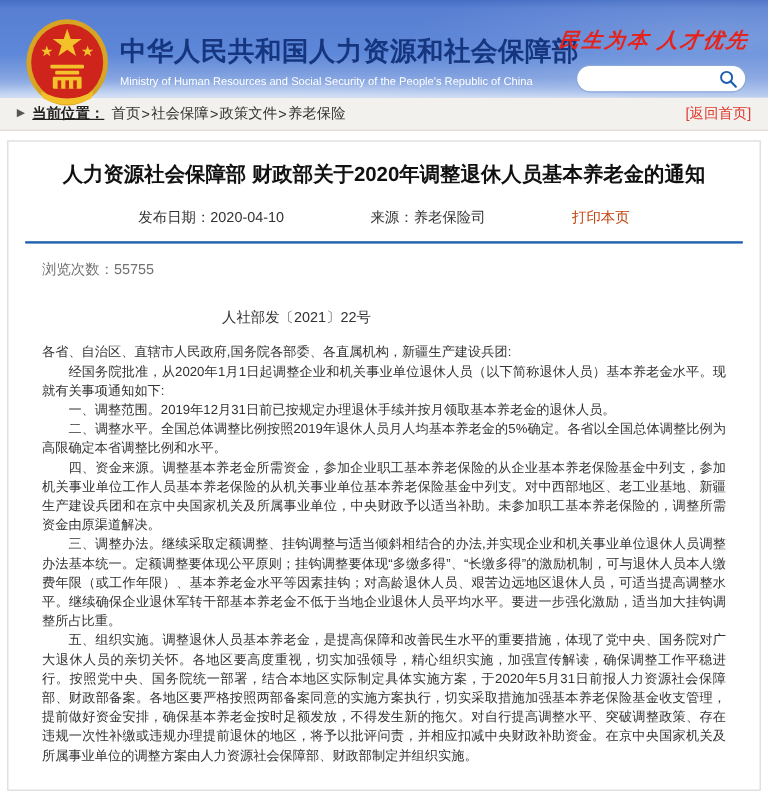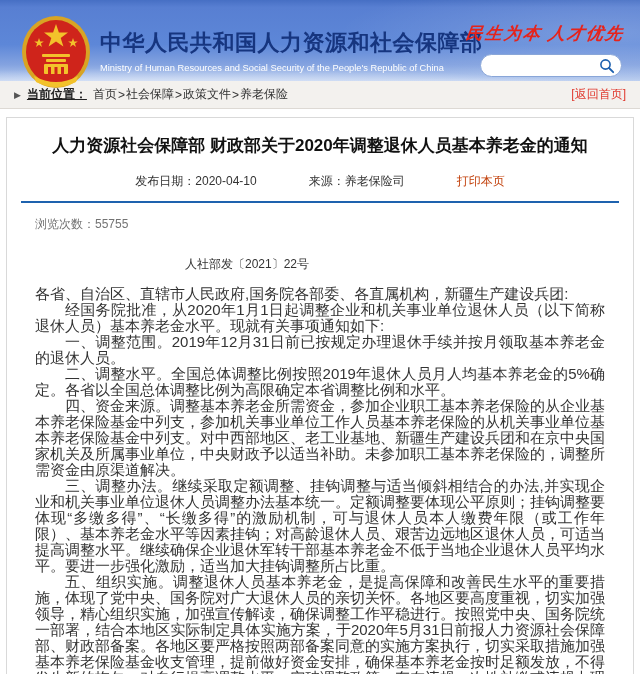--- a/index.html
+++ b/index.html
@@ -38,27 +38,27 @@
   .crumb-arrow { color:#555; font-size:9px; margin-right:6px; }
   .crumb-label { font-weight:bold; color:#222; margin-right:6px;text-decoration:underline; }
   .crumb-link { color:#333; text-decoration:none; }
   .crumb-sep { color:#333; margin:0 1px; }
   .return-home { margin-left:auto; color:#e0392e; text-decoration:none; font-size:12px; }
 
   
   .content { margin:8px 6px 0; border:1px solid #d9d9d9; background:#fff; min-height:532px;
     padding:16px 28px 20px; }
   .art-title { text-align:center; font-size:17px; font-weight:bold; color:#111; line-height:23px; margin-bottom:16px; }
-  .meta { display:flex; justify-content:center; gap:52px; font-size:12px; color:#333; margin-bottom:11px; }
+  .meta { display:flex; justify-content:center; gap:72px; font-size:12px; color:#333; margin-bottom:11px; }
   .meta a { color:#c2410c; text-decoration:none; }
   .divider { border:none; border-top:2px solid #1e62ae; margin:0 -14px; }
   .views { font-size:12px; color:#737373; margin-top:13px; }
   .docnum { font-size:12px; color:#333; margin-top:23px; padding-left:150px; }
   .body-text { margin-top:13px; }
-  .para { font-size:15px; line-height:16px; color:#333; text-align:justify; }
+  .para { font-size:11px; line-height:16px; color:#333; text-align:justify; }
   .para.indent { text-indent:2em; }
 </style>
 </head>
 <body>
 
 <div class="banner">
   <div class="emblem">
     <svg viewBox="0 0 72 84" width="72" height="84">
       <ellipse cx="36" cy="40" rx="34" ry="36" fill="#d8a424"></ellipse>
       <ellipse cx="36" cy="40" rx="30" ry="32" fill="#cf241b"></ellipse>

